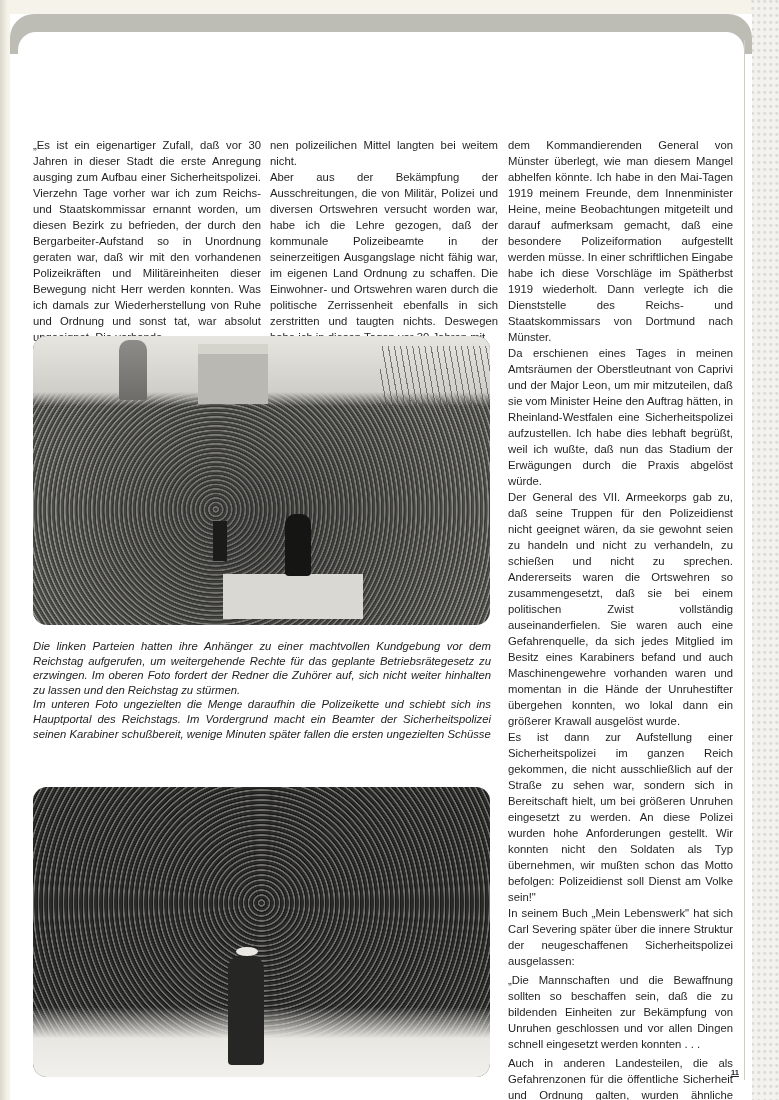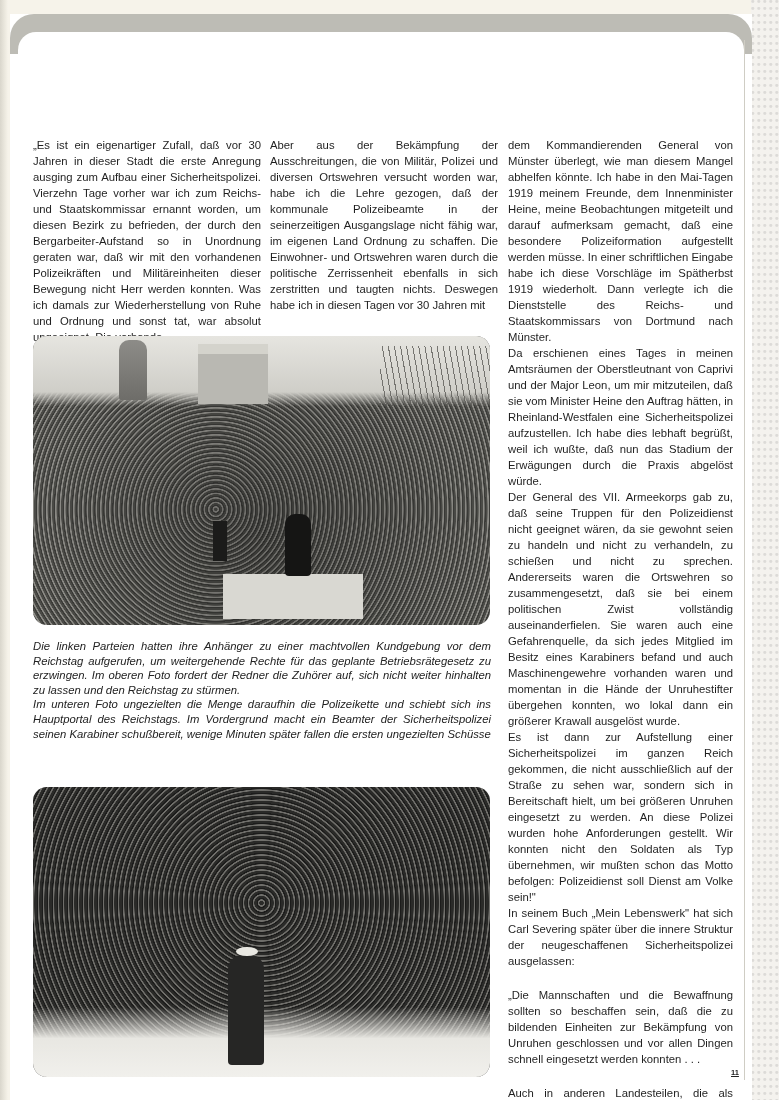--- a/index.html
+++ b/index.html
@@ -39,21 +39,21 @@
   }
   .col {
     position: absolute;
     font-size: 11.3px; line-height: 16px;
     text-align: justify; hyphens: manual;
   }
   .col p { margin: 0; }
   .col1 { left: 33px; top: 137px; width: 228px; }
   .col2 { left: 270px; top: 137px; width: 228px; }
   .col3 { left: 508px; top: 137px; width: 225px; }
-  .col3 p.gap { margin-top: 18px; }
+  .col3 p.gap { margin-top: 3px; }
 
   .photo {
     position: absolute; overflow: hidden;
     border-radius: 14px;
   }
   .photo1 {
     left: 33px; top: 336px; width: 457px; height: 289px;
     background:
       radial-gradient(ellipse at 50% 70%, rgba(0,0,0,.25) 0, transparent 70%),
       repeating-radial-gradient(circle at 40% 60%, #4b4b47 0 1.5px, #8c8b86 2px 3px, #3b3b38 3.5px 4.5px),
@@ -127,20 +127,21 @@
 <div class="page"></div>
 <div class="header-band"></div>
 <div class="header-inner"></div>
 <div class="right-rule"></div>
 
 <div class="col col1">
   <p>„Es ist ein eigenartiger Zufall, daß vor 30 Jahren in dieser Stadt die erste Anregung ausging zum Aufbau einer Sicherheitspolizei. Vierzehn Tage vorher war ich zum Reichs- und Staatskommissar ernannt worden, um diesen Bezirk zu befrieden, der durch den Bergarbeiter-Aufstand so in Unordnung geraten war, daß wir mit den vorhandenen Polizeikräften und Militäreinheiten dieser Bewegung nicht Herr werden konnten. Was ich damals zur Wiederherstellung von Ruhe und Ordnung und sonst tat, war absolut ungeeignet. Die vorhande-</p>
 </div>
 
 <div class="col col2">
+  <p>nen polizeilichen Mittel langten bei weitem nicht.</p>
   <p>Aber aus der Bekämpfung der Ausschreitungen, die von Militär, Polizei und diversen Ortswehren versucht worden war, habe ich die Lehre gezogen, daß der kommunale Polizeibeamte in der seinerzeitigen Ausgangslage nicht fähig war, im eigenen Land Ordnung zu schaffen. Die Einwohner- und Ortswehren waren durch die politische Zerrissenheit ebenfalls in sich zerstritten und taugten nichts. Deswegen habe ich in diesen Tagen vor 30 Jahren mit</p>
 </div>
 
 <div class="col col3">
   <p>dem Kommandierenden General von Münster überlegt, wie man diesem Mangel abhelfen könnte. Ich habe in den Mai-Tagen 1919 meinem Freunde, dem Innenminister Heine, meine Beobachtungen mitgeteilt und darauf aufmerksam gemacht, daß eine besondere Polizeiformation aufgestellt werden müsse. In einer schriftlichen Eingabe habe ich diese Vorschläge im Spätherbst 1919 wiederholt. Dann verlegte ich die Dienststelle des Reichs- und Staatskommissars von Dortmund nach Münster.</p>
   <p>Da erschienen eines Tages in meinen Amtsräumen der Oberstleutnant von Caprivi und der Major Leon, um mir mitzuteilen, daß sie vom Minister Heine den Auftrag hätten, in Rheinland-Westfalen eine Sicherheitspolizei aufzustellen. Ich habe dies lebhaft begrüßt, weil ich wußte, daß nun das Stadium der Erwägungen durch die Praxis abgelöst würde.</p>
   <p>Der General des VII. Armeekorps gab zu, daß seine Truppen für den Polizeidienst nicht geeignet wären, da sie gewohnt seien zu handeln und nicht zu verhandeln, zu schießen und nicht zu sprechen. Andererseits waren die Ortswehren so zusammengesetzt, daß sie bei einem politischen Zwist vollständig auseinanderfielen. Sie waren auch eine Gefahrenquelle, da sich jedes Mitglied im Besitz eines Karabiners befand und auch Maschinengewehre vorhanden waren und momentan in die Hände der Unruhestifter übergehen konnten, wo lokal dann ein größerer Krawall ausgelöst wurde.</p>
   <p>Es ist dann zur Aufstellung einer Sicherheitspolizei im ganzen Reich gekommen, die nicht ausschließlich auf der Straße zu sehen war, sondern sich in Bereitschaft hielt, um bei größeren Unruhen eingesetzt zu werden. An diese Polizei wurden hohe Anforderungen gestellt. Wir konnten nicht den Soldaten als Typ übernehmen, wir mußten schon das Motto befolgen: Polizeidienst soll Dienst am Volke sein!"</p>
   <p>In seinem Buch „Mein Lebenswerk" hat sich Carl Severing später über die innere Struktur der neugeschaffenen Sicherheitspolizei ausgelassen:</p>
   <p class="gap">„Die Mannschaften und die Bewaffnung sollten so beschaffen sein, daß die zu bildenden Einheiten zur Bekämpfung von Unruhen geschlossen und vor allen Dingen schnell eingesetzt werden konnten . . .</p>

